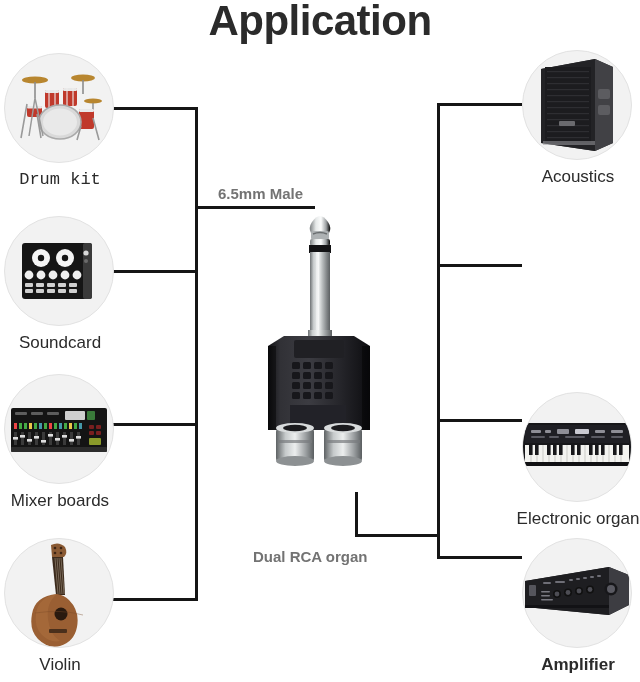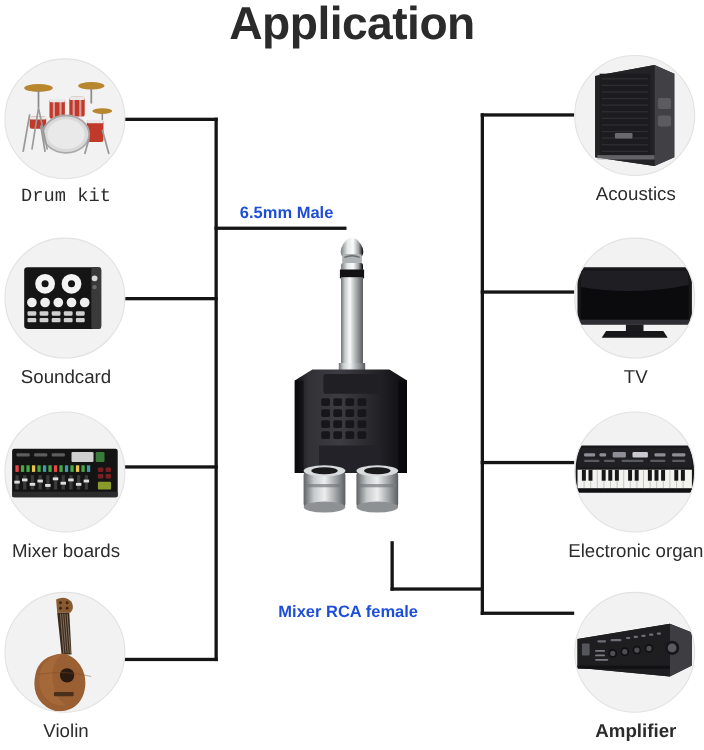--- a/index.html
+++ b/index.html
@@ -20,21 +20,21 @@
              font-size:17px;color:#2b2b2b;white-space:nowrap;}
 
   
   .cap-wide{left:-34px !important;width:180px !important;}
 
   
   .ln{position:absolute;background:#151515;}
   .vline{width:3px;}
   .hline{height:3px;}
 
-  .lbl{position:absolute;font-size:15px;font-weight:bold;color:#1d4ed8;
+  .lbl{position:absolute;font-size:15px;font-weight:bold;color:#737373;
        white-space:nowrap;}
 
   
   .art{position:absolute;left:0;top:0;width:108px;height:108px;}
 
   
   .adapter{position:absolute;}
 </style>
 </head>
 <body>
@@ -53,21 +53,21 @@
   <div class="lbl" style="left:218px;top:185px;">6.5mm Male</div>
 
   <div class="ln vline" style="left:437px;top:103px;height:456px;"></div>
   <div class="ln hline" style="left:437px;top:103px;width:85px;"></div>
   <div class="ln hline" style="left:437px;top:264px;width:85px;"></div>
   <div class="ln hline" style="left:437px;top:419px;width:85px;"></div>
   <div class="ln hline" style="left:437px;top:556px;width:85px;"></div>
 
   <div class="ln vline" style="left:355px;top:492px;height:45px;"></div>
   <div class="ln hline" style="left:355px;top:534px;width:85px;"></div>
-  <div class="lbl" style="left:253px;top:548px;">Mixer RCA female</div>
+  <div class="lbl" style="left:253px;top:548px;">Dual RCA organ</div>
 
   <div class="item" style="left:4px;top:53px;font-family:Liberation Mono, monospace;">
     <div class="circle">
       <svg class="art" viewBox="0 0 108 108">
 
         <ellipse cx="30" cy="26" rx="13" ry="3.6" fill="#b8862f"></ellipse>
         <ellipse cx="78" cy="24" rx="12" ry="3.4" fill="#b8862f"></ellipse>
         <ellipse cx="88" cy="47" rx="9" ry="2.6" fill="#b8862f"></ellipse>
         <path d="M30 28 L30 44" stroke="#8c8c8c" stroke-width="1.6"></path>
         <path d="M78 26 L78 40" stroke="#8c8c8c" stroke-width="1.6"></path>
@@ -260,35 +260,22 @@
         <path d="M52 55 q-22 2 -25 20 q-3 16 6 25 q10 10 22 7 q14 -4 17 -19 q3 -16 -8 -27 q-5 -5 -12 -6 z" fill="#9a5f33"></path>
         <path d="M52 55 q-18 3 -21 19 q-2 14 6 22 q8 8 18 6 q-10 -6 -12 -22 q-2 -16 9 -25 z" fill="#a86c3c" opacity=".7"></path>
         <ellipse cx="56" cy="75" rx="6.5" ry="6.5" fill="#2a1a0f"></ellipse>
         <rect x="44" y="90" width="18" height="4" rx="1" fill="#4a2f1b"></rect>
         <path d="M30 74 q26 -4 48 2" stroke="#7a4a28" stroke-width="0.8" fill="none" opacity=".5"></path>
       </svg>
     </div>
     <div class="cap" style="top:117px;">Violin</div>
   </div>
 
-  <div class="item" style="left:522px;top:216px;">
-    <div class="circle">
-      <svg class="art" viewBox="0 0 108 108">
-        <rect x="2" y="26" width="104" height="52" rx="2" fill="#17171a"></rect>
-        <rect x="5" y="29" width="98" height="44" fill="#0b0b0d"></rect>
-        <path d="M5 29 L103 29 L103 42 Q54 52 5 44 Z" fill="#232328" opacity=".85"></path>
-        <rect x="2" y="74" width="104" height="4" rx="1" fill="#2e2e34"></rect>
-        <rect x="46" y="78" width="16" height="6" fill="#1a1a1e"></rect>
-        <path d="M28 84 L80 84 L84 90 L24 90 Z" fill="#17171a"></path>
-      </svg>
-    </div>
-    <div class="cap" style="top:117px;">TV</div>
-  </div>
-
-  <div class="item" style="left:522px;top:374px;">
+
+  <div class="item" style="left:522px;top:392px;">
     <div class="circle">
       <svg class="art" viewBox="0 0 108 108">
         <rect x="0" y="30" width="108" height="42" rx="2" fill="#17171a"></rect>
         <rect x="2" y="32" width="104" height="18" fill="#1f1f24"></rect>
 
         <g fill="#8e8e96">
           <rect x="8" y="37" width="10" height="3" rx="1"></rect>
           <rect x="22" y="37" width="6" height="3" rx="1"></rect>
           <rect x="34" y="36" width="12" height="5" rx="1"></rect>
           <rect x="52" y="36" width="14" height="5" rx="1" fill="#c9c9d1"></rect>

